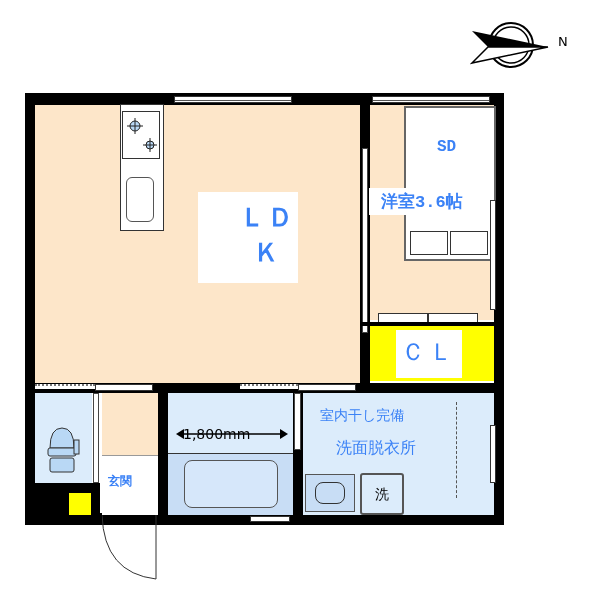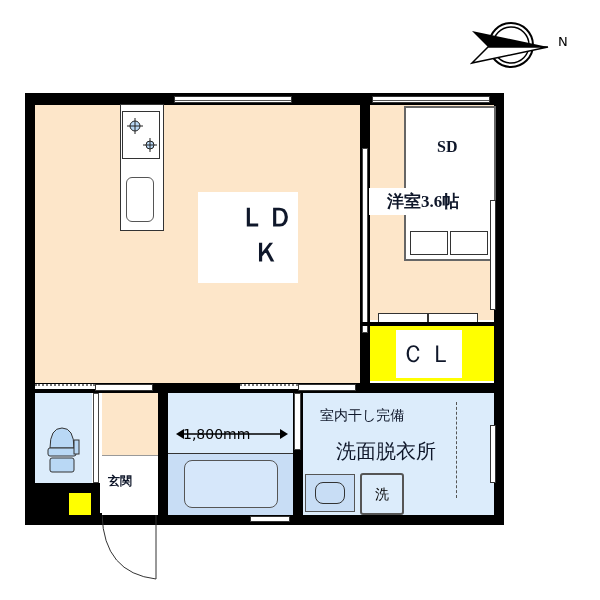--- a/index.html
+++ b/index.html
@@ -2,21 +2,21 @@
 <html><head>
 <meta charset="utf-8">
 <style>
   html, body { margin:0; padding:0; }
   body { width:600px; height:600px; background:#ffffff; position:relative; overflow:hidden;
          font-family:"DejaVu Sans", sans-serif; }
   .abs { position:absolute; box-sizing:border-box; }
   .wall { background:#000; }
   .floor-wood { background:#fde6c9; }
   .floor-wet { background:#dcecfb; }
-  .label { color:#0f172a; font-family:Liberation Serif, serif; font-weight:bold; }
+  .label { color:#3b82f6; font-family:Liberation Mono, monospace; font-weight:bold; }
   .win { background:#fff; border:1px solid #333; }
   .win-line { position:absolute; left:0; right:0; top:50%; height:1px; background:#555; }
   .door-slide { background:#fff; border:1px solid #444; }
 </style>
 </head>
 <body>
 
 <div class="abs" style="left:470px;top:18px;width:110px;height:60px;">
   <svg width="110" height="60" viewBox="0 0 110 60">
     <circle cx="41" cy="27" r="22" fill="none" stroke="#000" stroke-width="2"></circle>
@@ -59,21 +59,21 @@
 <div class="abs door-slide" style="left:362px;top:148px;width:6px;height:185px;"></div>
 
 <div class="abs floor-wood" style="left:370px;top:105px;width:124px;height:215px;"></div>
 <div class="abs win" style="left:372px;top:96px;width:118px;height:7px;">
     <div class="win-line"></div>
   </div>
 <div class="abs" style="left:404px;top:106px;width:92px;height:155px;background:#fff;border:2px solid #666;"></div>
 <div class="abs" style="left:410px;top:231px;width:38px;height:24px;background:#fff;border:1px solid #333;"></div>
 <div class="abs" style="left:450px;top:231px;width:38px;height:24px;background:#fff;border:1px solid #333;"></div>
 <div class="abs label" style="left:437px;top:138px;font-size:16px;">SD</div>
-<div class="abs label" style="left:369px;top:188px;font-size:17px;background:#fff;padding:2px 18px;">洋室3.6帖</div>
+<div class="abs label" style="left:369px;top:188px;font-size:17px;background:#fff;padding:2px 12px;">洋室3.6帖</div>
 <div class="abs win" style="left:490px;top:200px;width:6px;height:110px;"></div>
 
 <div class="abs" style="left:378px;top:313px;width:50px;height:10px;background:#fff;border:1px solid #333;"></div>
 <div class="abs" style="left:428px;top:313px;width:50px;height:10px;background:#fff;border:1px solid #333;"></div>
 <div class="abs wall" style="left:360px;top:322px;width:144px;height:4px;"></div>
 
 <div class="abs" style="left:370px;top:326px;width:124px;height:55px;background:#ffff00;"></div>
 <div class="abs label" style="left:396px;top:330px;width:66px;height:48px;background:#fff;font-size:24px;font-weight:normal;text-align:center;line-height:48px;letter-spacing:4px;">ＣＬ</div>
 
 <div class="abs wall" style="left:25px;top:383px;width:479px;height:10px;"></div>
@@ -117,21 +117,21 @@
 </div>
 <div class="abs" style="left:183px;top:426px;font-size:14px;color:#000;">1,800mm</div>
 <div class="abs" style="left:168px;top:453px;width:125px;height:62px;background:#c8ddf5;border-top:1px solid #333;"></div>
 <div class="abs" style="left:184px;top:460px;width:94px;height:48px;border:1px solid #555;border-radius:8px;background:#d6e7fa;"></div>
 <div class="abs wall" style="left:293px;top:393px;width:10px;height:122px;"></div>
 <div class="abs door-slide" style="left:294px;top:393px;width:7px;height:57px;"></div>
 <div class="abs win" style="left:250px;top:516px;width:40px;height:6px;"></div>
 
 <div class="abs floor-wet" style="left:303px;top:393px;width:191px;height:122px;"></div>
 <div class="abs label" style="left:320px;top:407px;font-size:14px;font-weight:normal;">室内干し完備</div>
-<div class="abs label" style="left:336px;top:438px;font-size:20px;font-weight:normal;">洗面脱衣所</div>
+<div class="abs label" style="left:336px;top:438px;font-size:16px;font-weight:normal;">洗面脱衣所</div>
 <div class="abs" style="left:456px;top:402px;width:1px;height:96px;border-left:1px dashed #555;"></div>
 <div class="abs" style="left:305px;top:474px;width:50px;height:38px;background:#c8ddf5;border:1px solid #555;">
   <div class="abs" style="left:9px;top:7px;width:30px;height:22px;border:1px solid #333;border-radius:8px;"></div>
 </div>
 <div class="abs" style="left:360px;top:473px;width:44px;height:42px;background:#dcecfb;border:2px solid #555;border-radius:3px;text-align:center;line-height:38px;">
   <span style="font-size:14px;color:#000;">洗</span>
 </div>
 <div class="abs win" style="left:490px;top:425px;width:6px;height:58px;"></div>
 
 </body></html>

